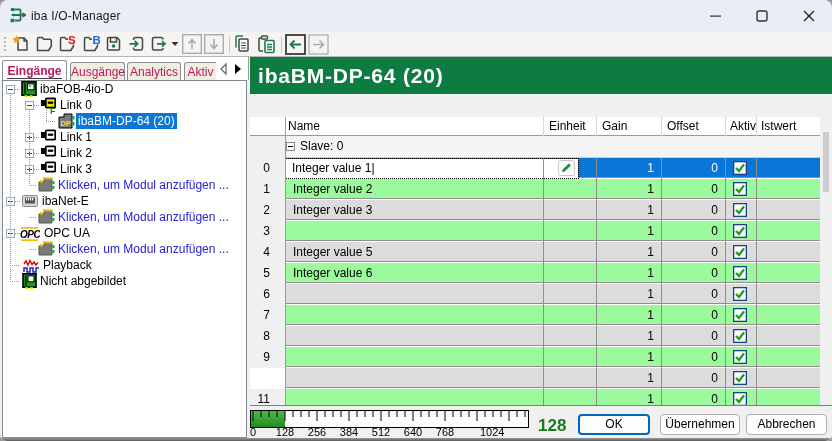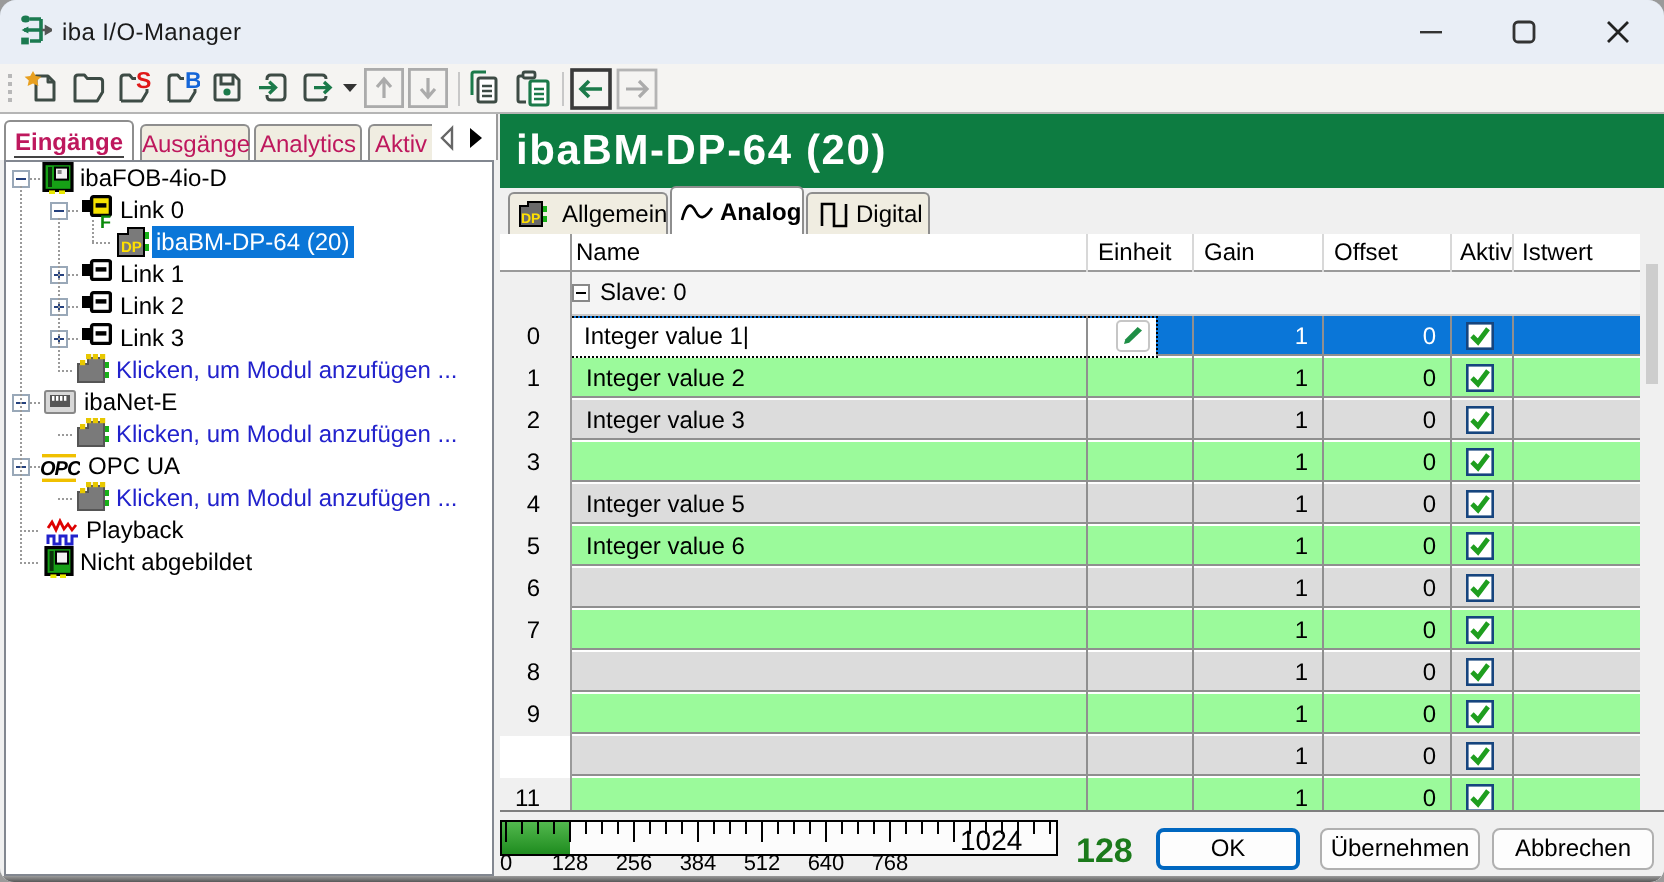--- a/index.html
+++ b/index.html
@@ -272,40 +272,20 @@
 <div style="position:absolute;left:26px;top:136px;width:7px;height:1px;background-image:repeating-linear-gradient(to right,#9a9a9a 0,#9a9a9a 1px,transparent 1px,transparent 2px);"></div>
 <div style="position:absolute;left:26px;top:168px;width:7px;height:1px;background-image:repeating-linear-gradient(to right,#9a9a9a 0,#9a9a9a 1px,transparent 1px,transparent 2px);"></div>
 <div style="position:absolute;left:12px;top:120px;width:5px;height:1px;background-image:repeating-linear-gradient(to right,#9a9a9a 0,#9a9a9a 1px,transparent 1px,transparent 2px);"></div>
 <div style="position:absolute;left:12px;top:152px;width:5px;height:1px;background-image:repeating-linear-gradient(to right,#9a9a9a 0,#9a9a9a 1px,transparent 1px,transparent 2px);"></div>
 <div style="position:absolute;left:7px;top:184px;width:10px;height:1px;background-image:repeating-linear-gradient(to right,#9a9a9a 0,#9a9a9a 1px,transparent 1px,transparent 2px);"></div>
 <div style="position:absolute;left:7px;top:200px;width:10px;height:1px;background-image:repeating-linear-gradient(to right,#9a9a9a 0,#9a9a9a 1px,transparent 1px,transparent 2px);"></div>
       </div>
   </div>
   <div id="rightpanel">
     <div id="greenhdr">ibaBM-DP-64 (20)</div>
-    <div id="rtabbar">
-      <div class="rtab" style="left:4px;width:80px;padding:3px 0 0 26px;">Allgemein
-        <svg style="position:absolute;left:4px;top:3px" width="15" height="14" viewBox="0 0 15 14">
-            <path d="M1 3 L5 3 L5 1 L12 1 L12 13 L1 13 Z" fill="#6A6A6A" stroke="#000"></path>
-            <text x="1.5" y="11.5" font-size="7" font-weight="bold" fill="#FFE000" font-family="Liberation Sans">DP</text>
-            <rect x="12.5" y="3" width="2" height="3" fill="#18B018"></rect>
-            <rect x="12.5" y="8" width="2" height="3" fill="#18B018"></rect>
-          </svg>
-      </div>
-      <div class="rtab active" style="left:85px;width:67px;padding:5px 0 0 24px;">Analog
-        <svg style="position:absolute;left:4px;top:7px" width="18" height="12" viewBox="0 0 18 12">
-            <path d="M1 9 Q4 -3 8 5 Q11 11 16 3" stroke="#000" stroke-width="1.3" fill="none"></path>
-          </svg>
-      </div>
-      <div class="rtab" style="left:153px;width:62px;padding:3px 0 0 24px;">Digital
-        <svg style="position:absolute;left:6px;top:4px" width="14" height="13" viewBox="0 0 14 13">
-            <path d="M1 12 V1 H7 V12 H13 V1" stroke="#000" stroke-width="1.3" fill="none"></path>
-          </svg>
-      </div>
-    </div>
     <div id="grid">
         <div style="position:absolute;left:0;top:0;width:582px;height:19px;background:#fff;border-bottom:1px solid #9a9a9a;"></div>
 <div style="position:absolute;left:38px;top:2px;font-size:12px;color:#000;">Name</div>
 <div style="position:absolute;left:299px;top:2px;font-size:12px;color:#000;">Einheit</div>
 <div style="position:absolute;left:352px;top:2px;font-size:12px;color:#000;">Gain</div>
 <div style="position:absolute;left:417px;top:2px;font-size:12px;color:#000;">Offset</div>
 <div style="position:absolute;left:480px;top:2px;font-size:12px;color:#000;">Aktiv</div>
 <div style="position:absolute;left:511px;top:2px;font-size:12px;color:#000;">Istwert</div>
 <div style="position:absolute;left:293px;top:0;width:1px;height:19px;background:#D8D8D8;"></div>
 <div style="position:absolute;left:346px;top:0;width:1px;height:19px;background:#D8D8D8;"></div>
@@ -444,21 +424,21 @@
 <rect x="1" y="1" width="34" height="16" fill="url(#gg)"></rect>
 <path d="M3.0 1 V11 M11.0 1 V7 M19.0 1 V7 M27.0 1 V7 M35.0 1 V11 M43.0 1 V7 M51.0 1 V7 M59.0 1 V7 M67.0 1 V11 M75.0 1 V7 M83.0 1 V7 M91.0 1 V7 M99.0 1 V11 M107.0 1 V7 M115.0 1 V7 M123.0 1 V7 M131.0 1 V11 M139.0 1 V7 M147.0 1 V7 M155.0 1 V7 M163.0 1 V11 M171.0 1 V7 M179.0 1 V7 M187.0 1 V7 M195.0 1 V11 M203.0 1 V7 M211.0 1 V7 M219.0 1 V7 M227.0 1 V11 M235.0 1 V7 M243.0 1 V7 M251.0 1 V7 M259.0 1 V11 M267.0 1 V7 M275.0 1 V7" stroke="#000" stroke-width="1"></path>
 </svg>
 <div style="position:absolute;left:-11px;top:20px;width:28px;text-align:center;font-size:11px;line-height:11px;color:#000;">0</div>
 <div style="position:absolute;left:21px;top:20px;width:28px;text-align:center;font-size:11px;line-height:11px;color:#000;">128</div>
 <div style="position:absolute;left:53px;top:20px;width:28px;text-align:center;font-size:11px;line-height:11px;color:#000;">256</div>
 <div style="position:absolute;left:85px;top:20px;width:28px;text-align:center;font-size:11px;line-height:11px;color:#000;">384</div>
 <div style="position:absolute;left:117px;top:20px;width:28px;text-align:center;font-size:11px;line-height:11px;color:#000;">512</div>
 <div style="position:absolute;left:149px;top:20px;width:28px;text-align:center;font-size:11px;line-height:11px;color:#000;">640</div>
 <div style="position:absolute;left:181px;top:20px;width:28px;text-align:center;font-size:11px;line-height:11px;color:#000;">768</div>
-<div style="position:absolute;left:230px;top:8px;width:28px;font-size:14px;line-height:11px;color:#000;">1024</div>
+<div style="position:absolute;left:230px;top:20px;width:28px;font-size:11px;line-height:11px;color:#000;">1024</div>
       <span style="position:absolute;left:288px;top:9px;font-size:17px;font-weight:bold;color:#1B7A1B;">128</span>
       <div class="btn" style="left:328px;width:72px;border:2px solid #0067C0;line-height:16px;">OK</div>
       <div class="btn" style="left:410px;width:80px;">Übernehmen</div>
       <div class="btn" style="left:496px;width:81px;">Abbrechen</div>
     </div>
   </div>
 <div style="position:absolute;left:0;top:438px;width:832px;height:3px;background:linear-gradient(#9b9b9b,#585858);border-radius:0 0 7px 7px;"></div>
 </div>
 
 </body></html>

